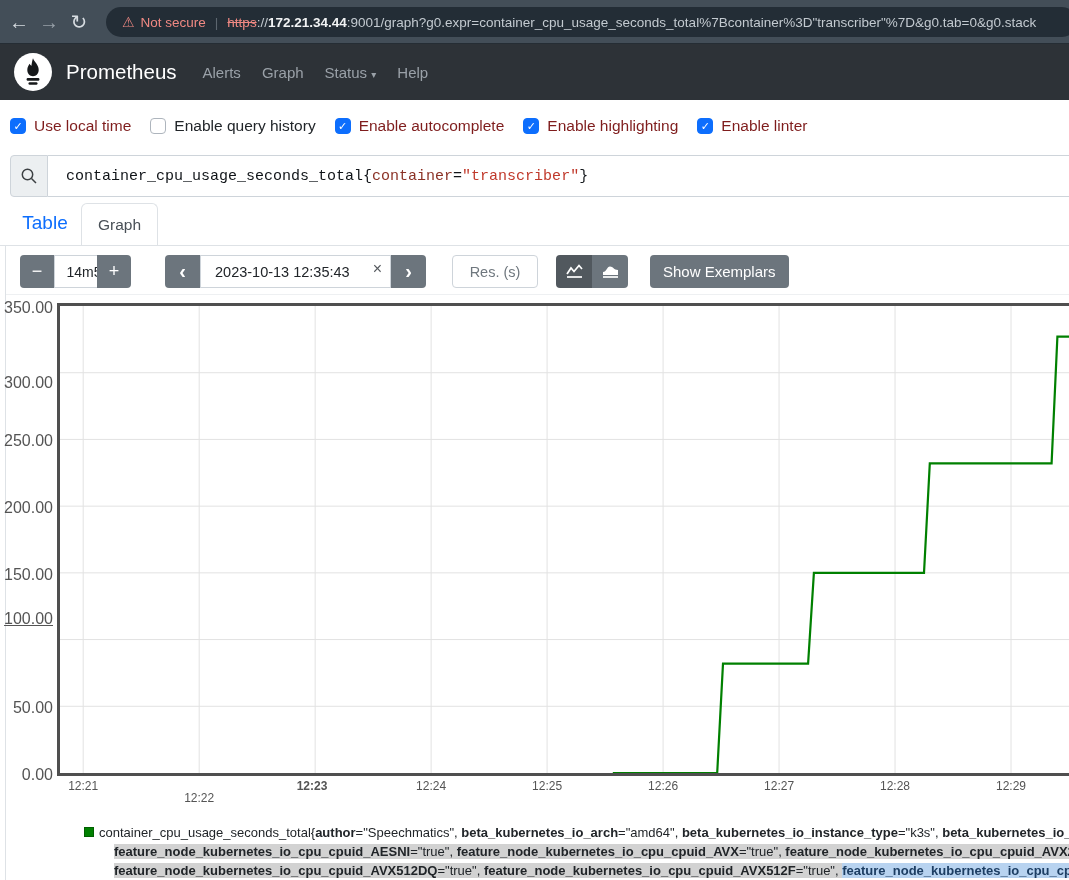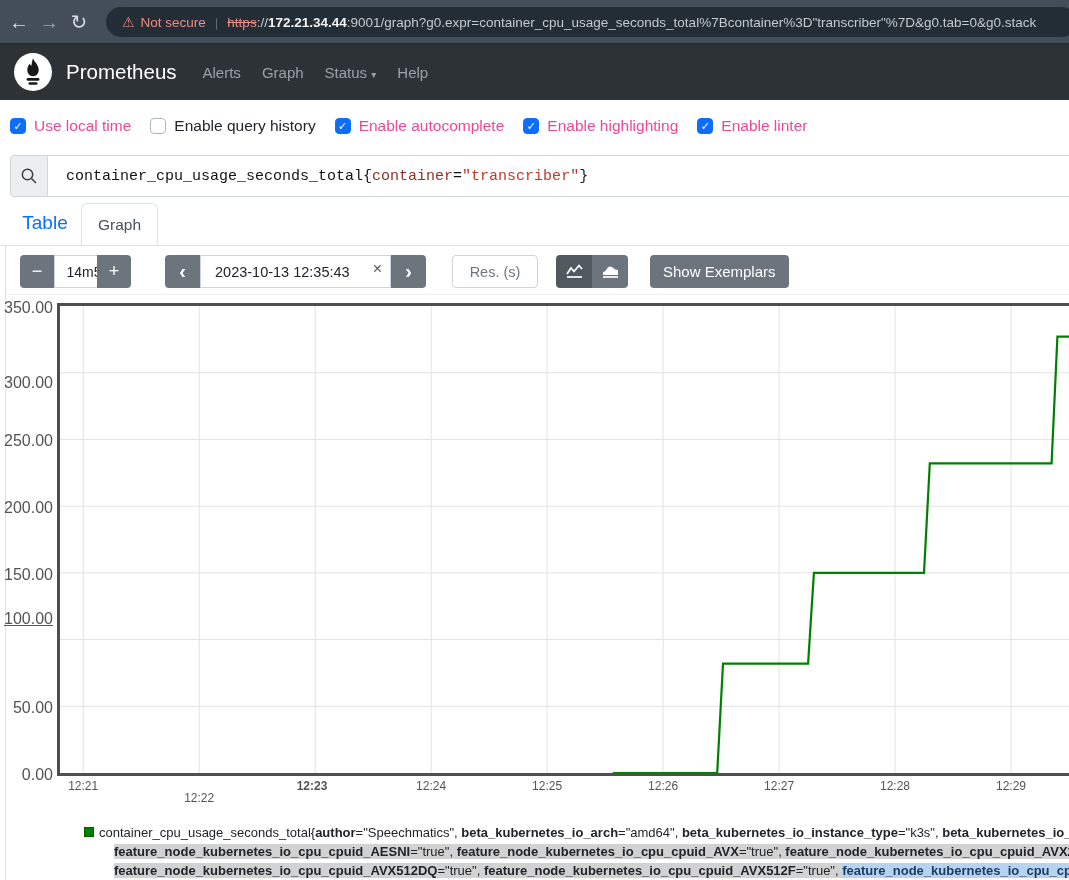--- a/index.html
+++ b/index.html
@@ -31,21 +31,21 @@
   .brand{color:#fff;font-size:20.5px;margin:0 26px 0 14px}
   .nlink{color:#9aa1a8;font-size:15px;margin-right:21px;cursor:pointer}
   .caret{font-size:10px;color:#9aa1a8}
 
   
   .options-row{position:absolute;top:113px;left:10px;display:flex;gap:19px;align-items:center;height:26px}
   .cb-item{display:flex;align-items:center;gap:8px;font-size:15.5px;cursor:pointer}
   .cb-box{width:16px;height:16px;border-radius:4px;border:1px solid #aeb5bd;background:#fff;
     display:flex;align-items:center;justify-content:center;color:#fff;font-size:11px;line-height:1;box-sizing:border-box}
   .cb-box.on{background:#0d6efd;border-color:#0d6efd}
-  .cb-label.on{color:#ec4899}
+  .cb-label.on{color:#7f1d1d}
   .cb-label.off{color:#212529}
 
   
   .query-group{position:absolute;top:155px;left:10px;right:-8px;height:42px;display:flex}
   .query-addon{width:38px;border:1px solid #ced4da;border-right:1px solid #ced4da;
     border-radius:4px 0 0 4px;background:#eceff1;display:flex;align-items:center;justify-content:center;flex:none;box-sizing:border-box}
   .query-input{flex:1;border:1px solid #ced4da;border-left:none;background:#fff;display:flex;
     align-items:center;padding-left:18px;font-family:"Liberation Mono","DejaVu Sans Mono",monospace;
     font-size:15px;color:#000;box-sizing:border-box}
   .q-metric{color:#101418}

